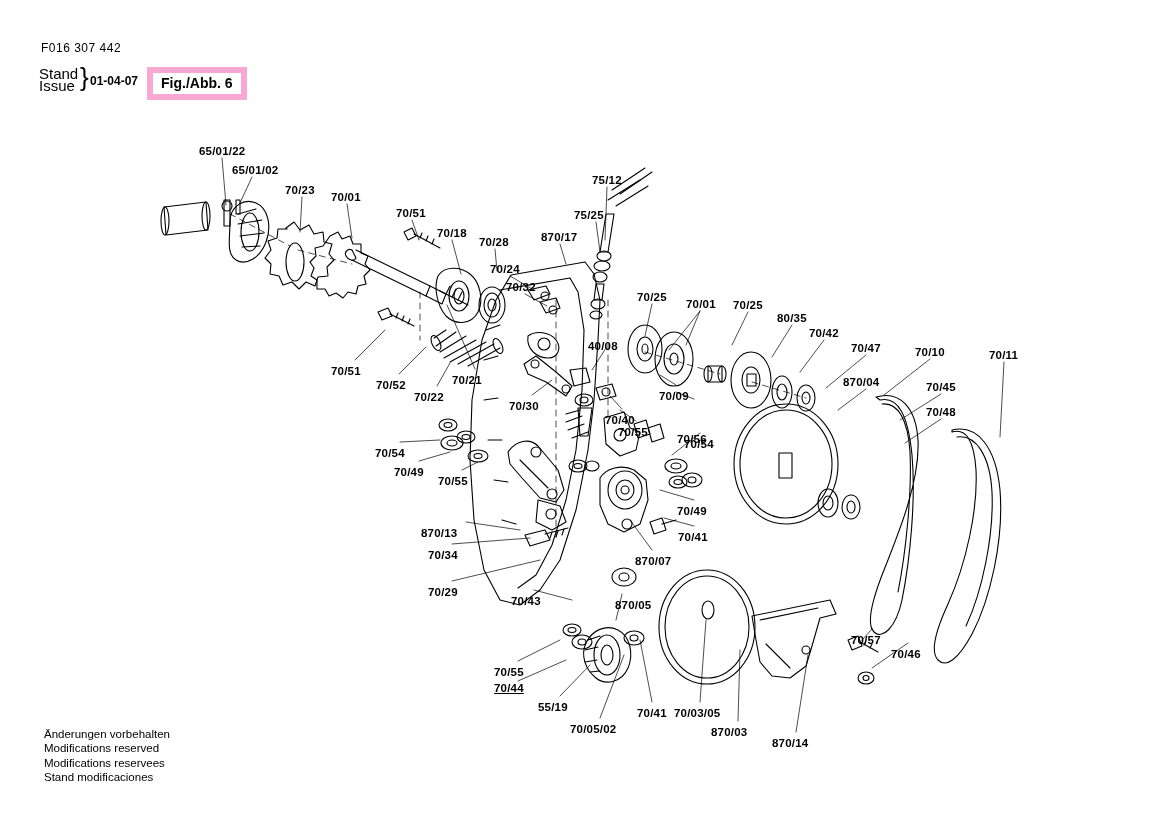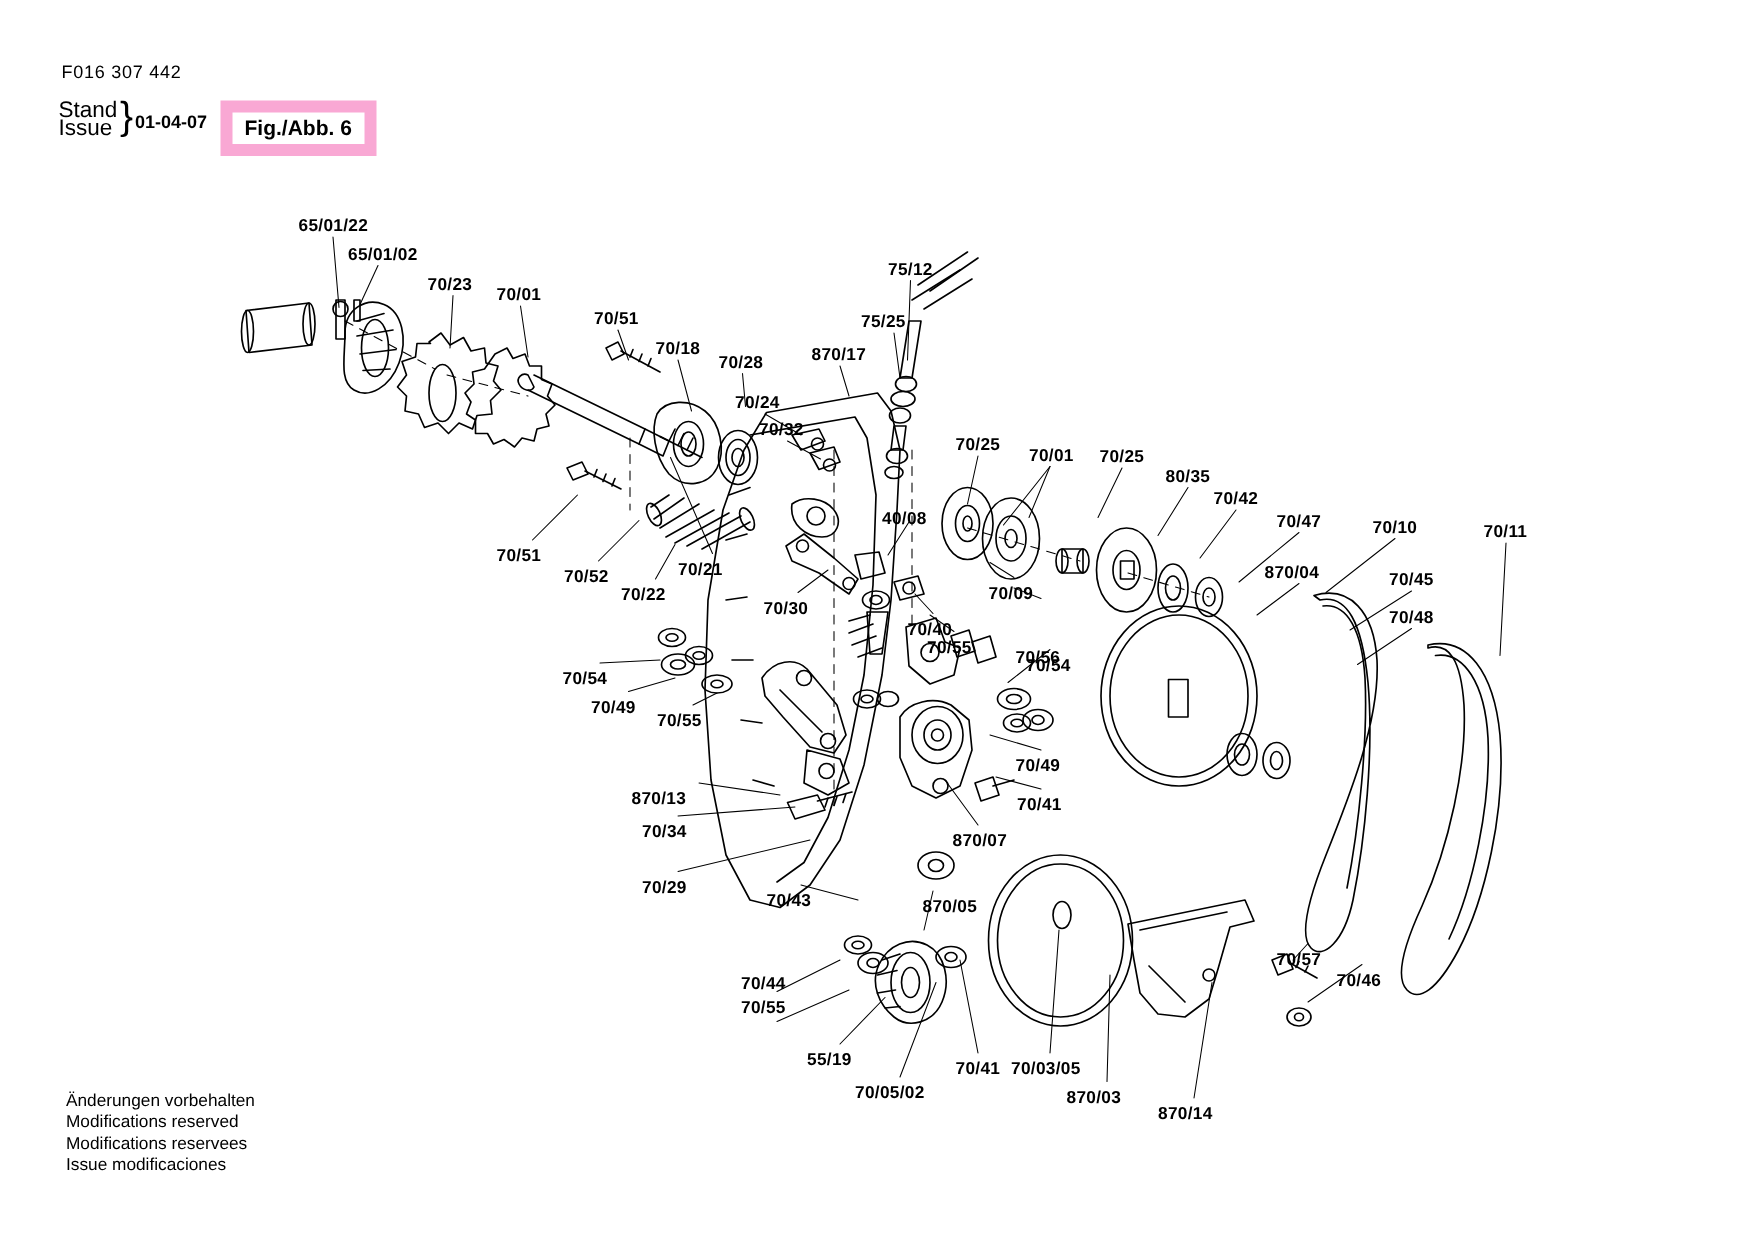--- a/index.html
+++ b/index.html
@@ -44,21 +44,21 @@
     position: absolute;
     left: 90px;
     top: 74px;
     font-size: 12px;
     font-weight: bold;
   }
   .fig-box {
     position: absolute;
     left: 147px;
     top: 67px;
-    border: 8px solid #f9a8d4;
+    border: 6px solid #f9a8d4;
     padding: 2px 8px 3px 8px;
     font-size: 14px;
     font-weight: bold;
   }
   
   .footer {
     position: absolute;
     left: 44px;
     top: 727px;
     font-size: 11.5px;
@@ -404,31 +404,31 @@
       <div class="lbl" style="left: 438px; top: 475px;">70/55</div>
       <div class="lbl" style="left: 677px; top: 505px;">70/49</div>
       <div class="lbl" style="left: 678px; top: 531px;">70/41</div>
       <div class="lbl" style="left: 421px; top: 527px;">870/13</div>
       <div class="lbl" style="left: 428px; top: 549px;">70/34</div>
       <div class="lbl" style="left: 428px; top: 586px;">70/29</div>
       <div class="lbl" style="left: 635px; top: 555px;">870/07</div>
       <div class="lbl" style="left: 511px; top: 595px;">70/43</div>
       <div class="lbl" style="left: 603px; top: 599px; padding-left: 12px;">870/05</div>
       <div class="lbl" style="left: 494px; top: 666px;">70/55</div>
-      <div class="lbl" style="left: 494px; top: 650px;">70/44</div>
+      <div class="lbl" style="left: 494px; top: 682px; text-decoration: underline;">70/44</div>
       <div class="lbl" style="left: 538px; top: 701px;">55/19</div>
       <div class="lbl" style="left: 570px; top: 723px;">70/05/02</div>
       <div class="lbl" style="left: 637px; top: 707px;">70/41</div>
       <div class="lbl" style="left: 674px; top: 707px;">70/03/05</div>
       <div class="lbl" style="left: 711px; top: 726px;">870/03</div>
       <div class="lbl" style="left: 772px; top: 737px;">870/14</div>
       <div class="lbl" style="left: 851px; top: 634px;">70/57</div>
       <div class="lbl" style="left: 891px; top: 648px;">70/46</div>
     </div>
 
   <div class="footer">
     <div>Änderungen vorbehalten</div>
     <div>Modifications reserved</div>
     <div>Modifications reservees</div>
-    <div>Issue modificaciones</div>
+    <div>Stand modificaciones</div>
   </div>
 
 </div>
 
 </body></html>

